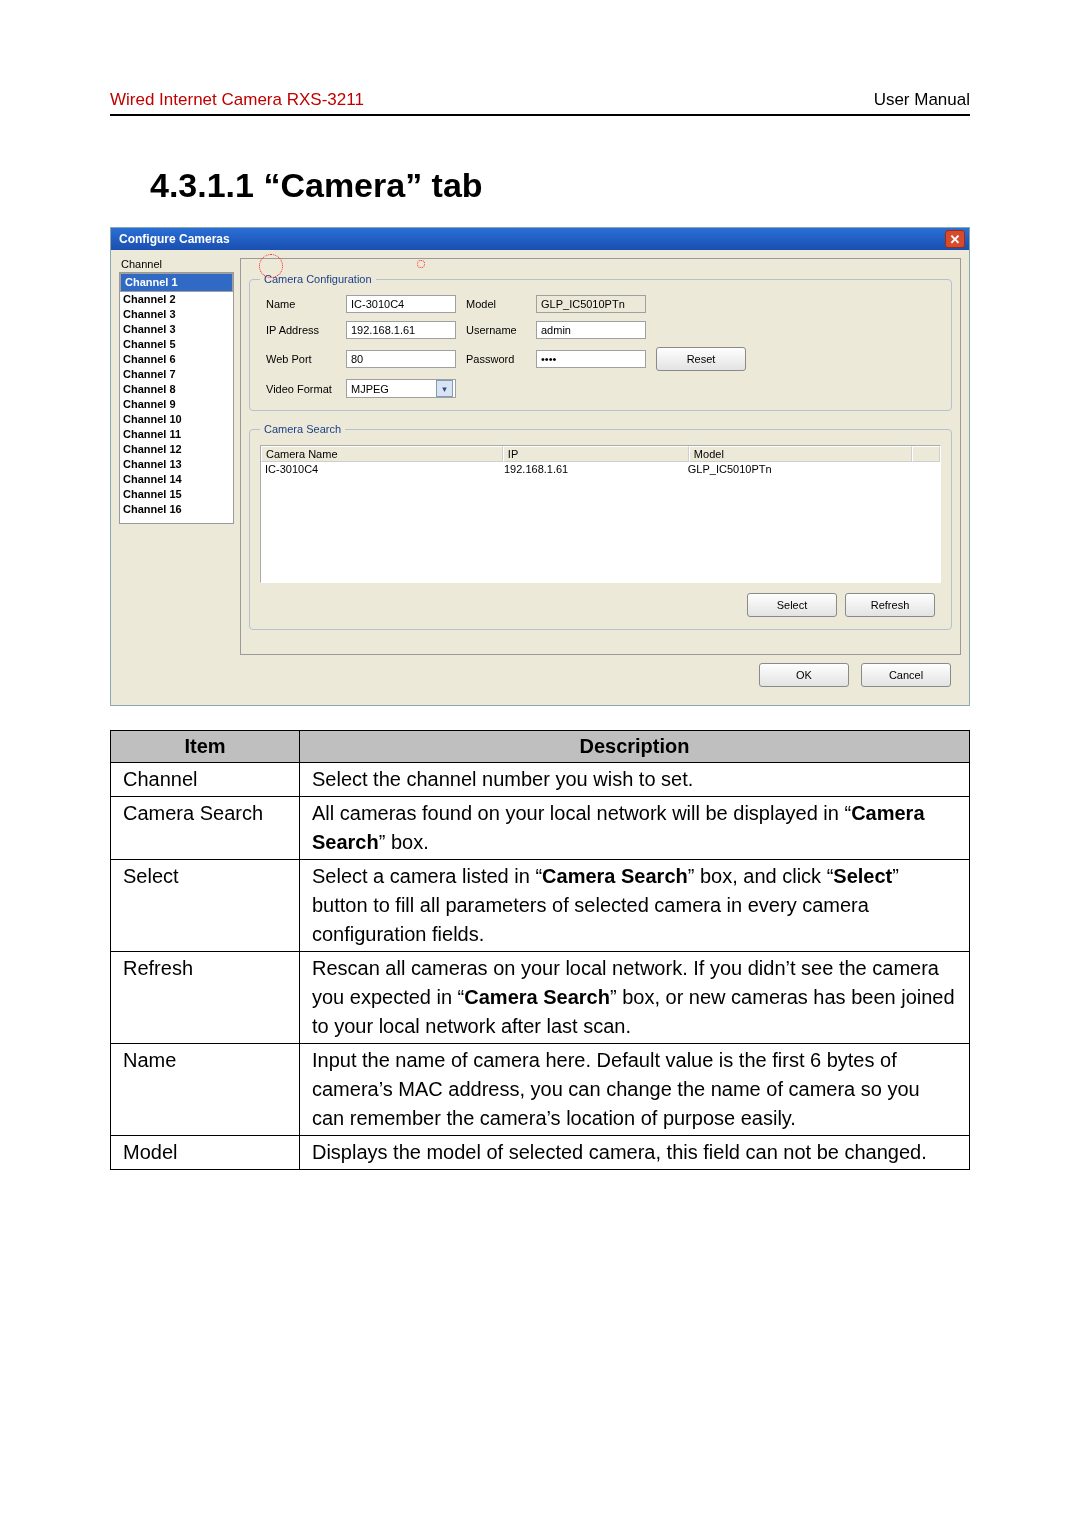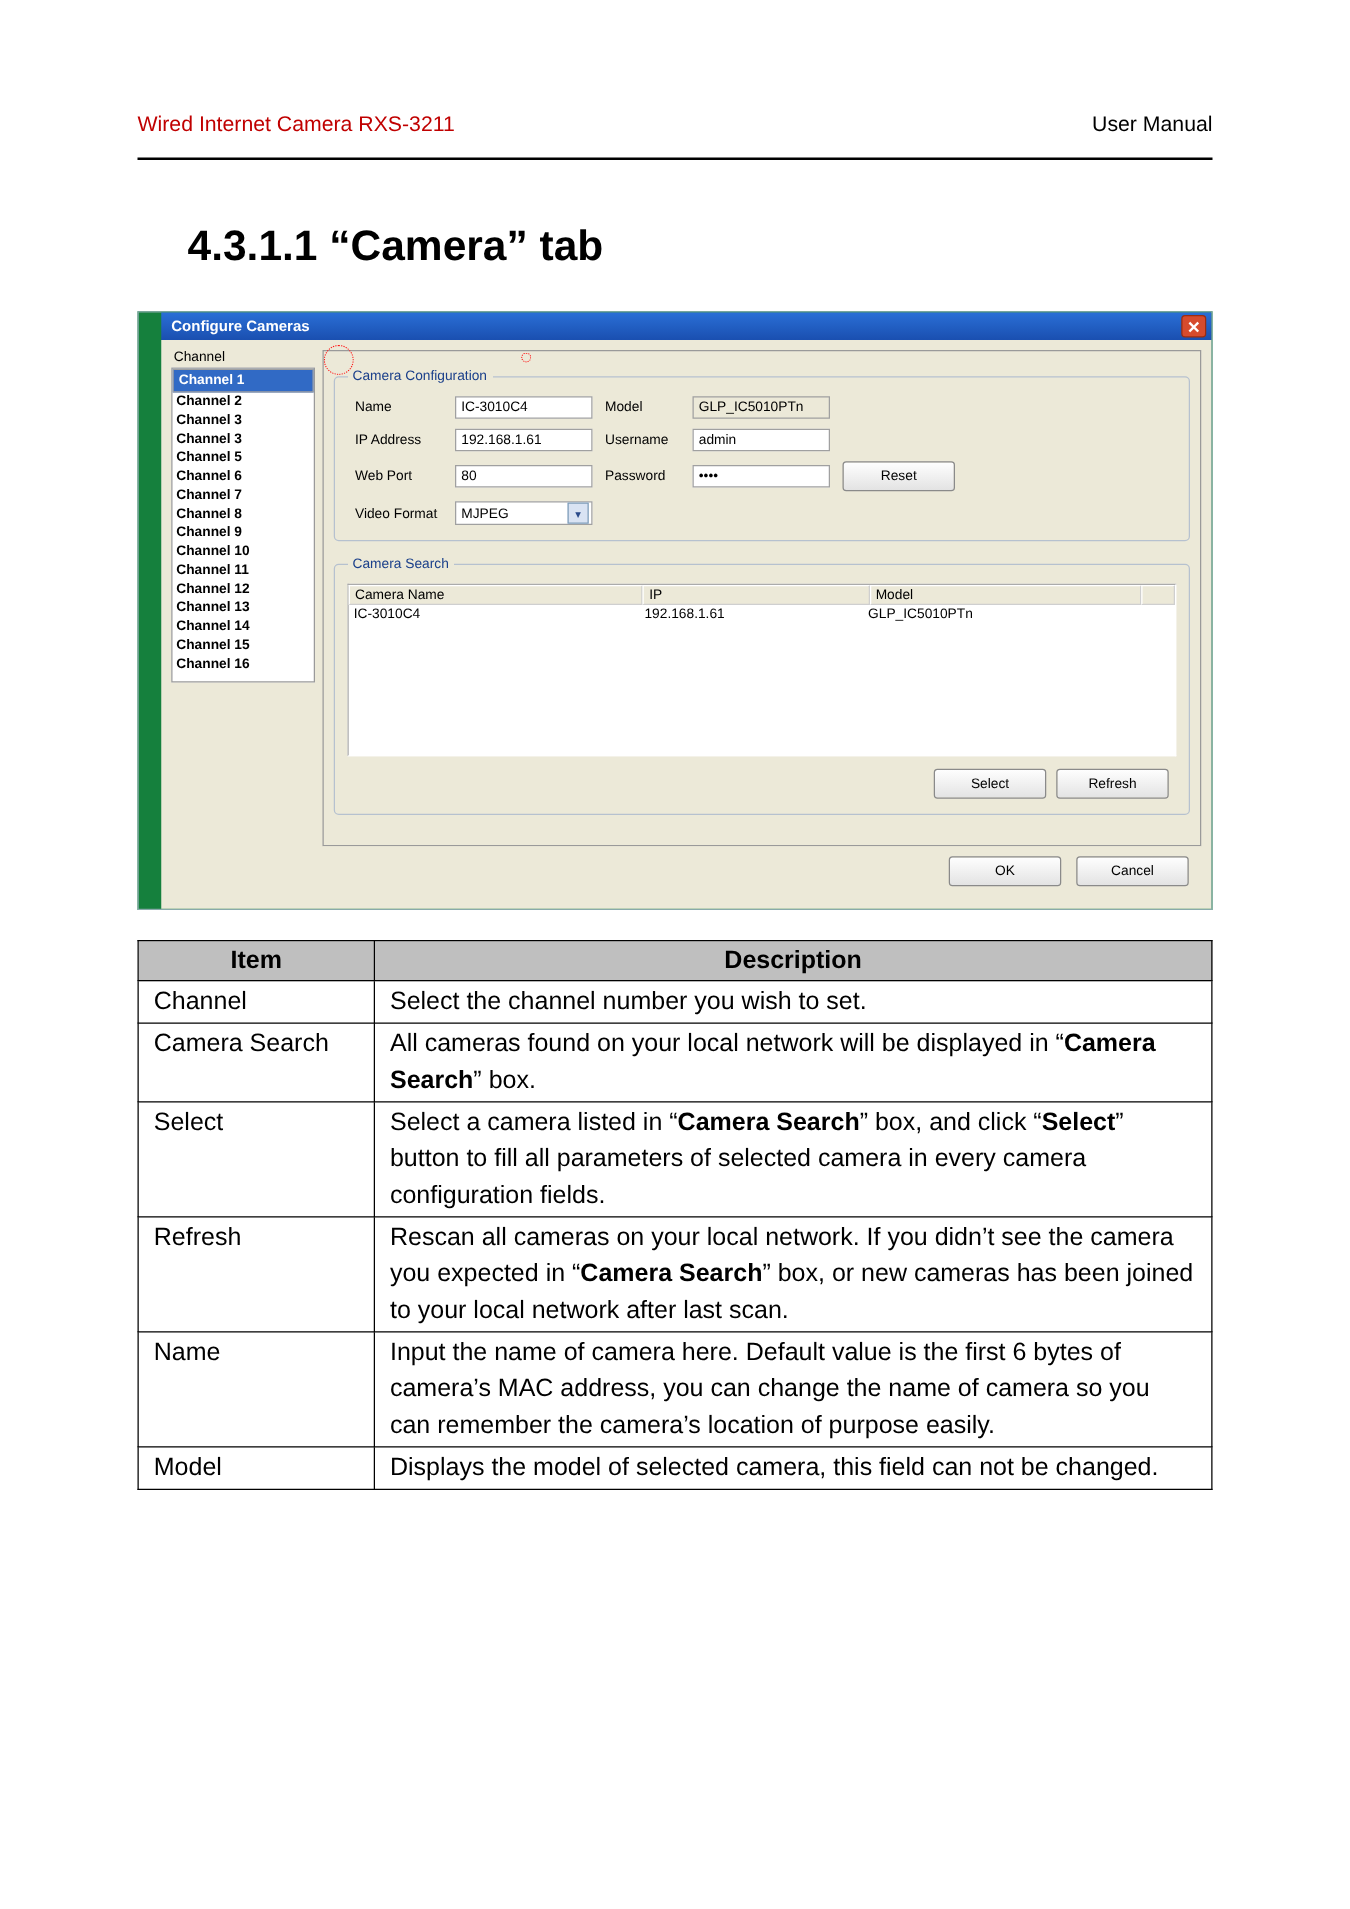--- a/index.html
+++ b/index.html
@@ -1,23 +1,23 @@
 <!DOCTYPE html>
 <html><head>
 <meta charset="utf-8">
 <style>
   html,body{margin:0;padding:0;background:#fff;font-family:Arial,Helvetica,sans-serif;color:#000;}
   .page{width:1080px;margin:0 auto;box-sizing:border-box;padding:90px 110px 60px 110px;}
-  .hdr{display:flex;justify-content:space-between;align-items:flex-end;font-size:17px;padding-bottom:16px;}
+  .hdr{display:flex;justify-content:space-between;align-items:flex-end;font-size:17px;padding-bottom:4px;}
   .hdr-left{color:#c00000;}
   .hdr-right{color:#000;margin-left:26px;}
   .hdr-rule{border:none;border-top:2px solid #000;margin:0 0 50px 0;}
-  .section-title{font-size:34px;margin:0 0 32px 40px;}
+  .section-title{font-size:34px;margin:0 0 22px 40px;}
   
-  .shot{margin:0 0 20px 0;border:1px solid #8aa;background:#15803d;font-family:Tahoma, Arial, sans-serif;font-size:12px;color:#000;position:relative;padding-left:18px;}
+  .shot{margin:0 0 20px 0;border:1px solid #8aa;background:#b91c1c;font-family:Tahoma, Arial, sans-serif;font-size:12px;color:#000;position:relative;}
   .titlebar{background:linear-gradient(#2a6fd6,#1a4fb0);color:#fff;font-weight:bold;display:flex;justify-content:space-between;align-items:center;height:22px;padding:0 4px 0 8px;}
   .closebtn{width:18px;height:16px;background:#d64b2d;color:#fff;display:flex;align-items:center;justify-content:center;font-size:13px;border:1px solid #9b2c10;border-radius:3px;line-height:1;}
   .shot-body{display:flex;background:#ece9d8;padding:8px;gap:6px;}
   .ch-panel{width:115px;}
   .ch-label{margin:0 0 2px 2px;font-size:11px;}
   .ch-list{border:1px solid #9a9a9a;background:#fff;height:250px;overflow:hidden;font-size:11px;font-weight:bold;}
   .ch-item{padding:0 3px;line-height:15px;white-space:nowrap;}
   .ch-item.sel{background:#316ac5;color:#fff;}
   .right-panel{flex:1;}
   .tabs{display:flex;gap:0;margin-bottom:0;position:relative;}

